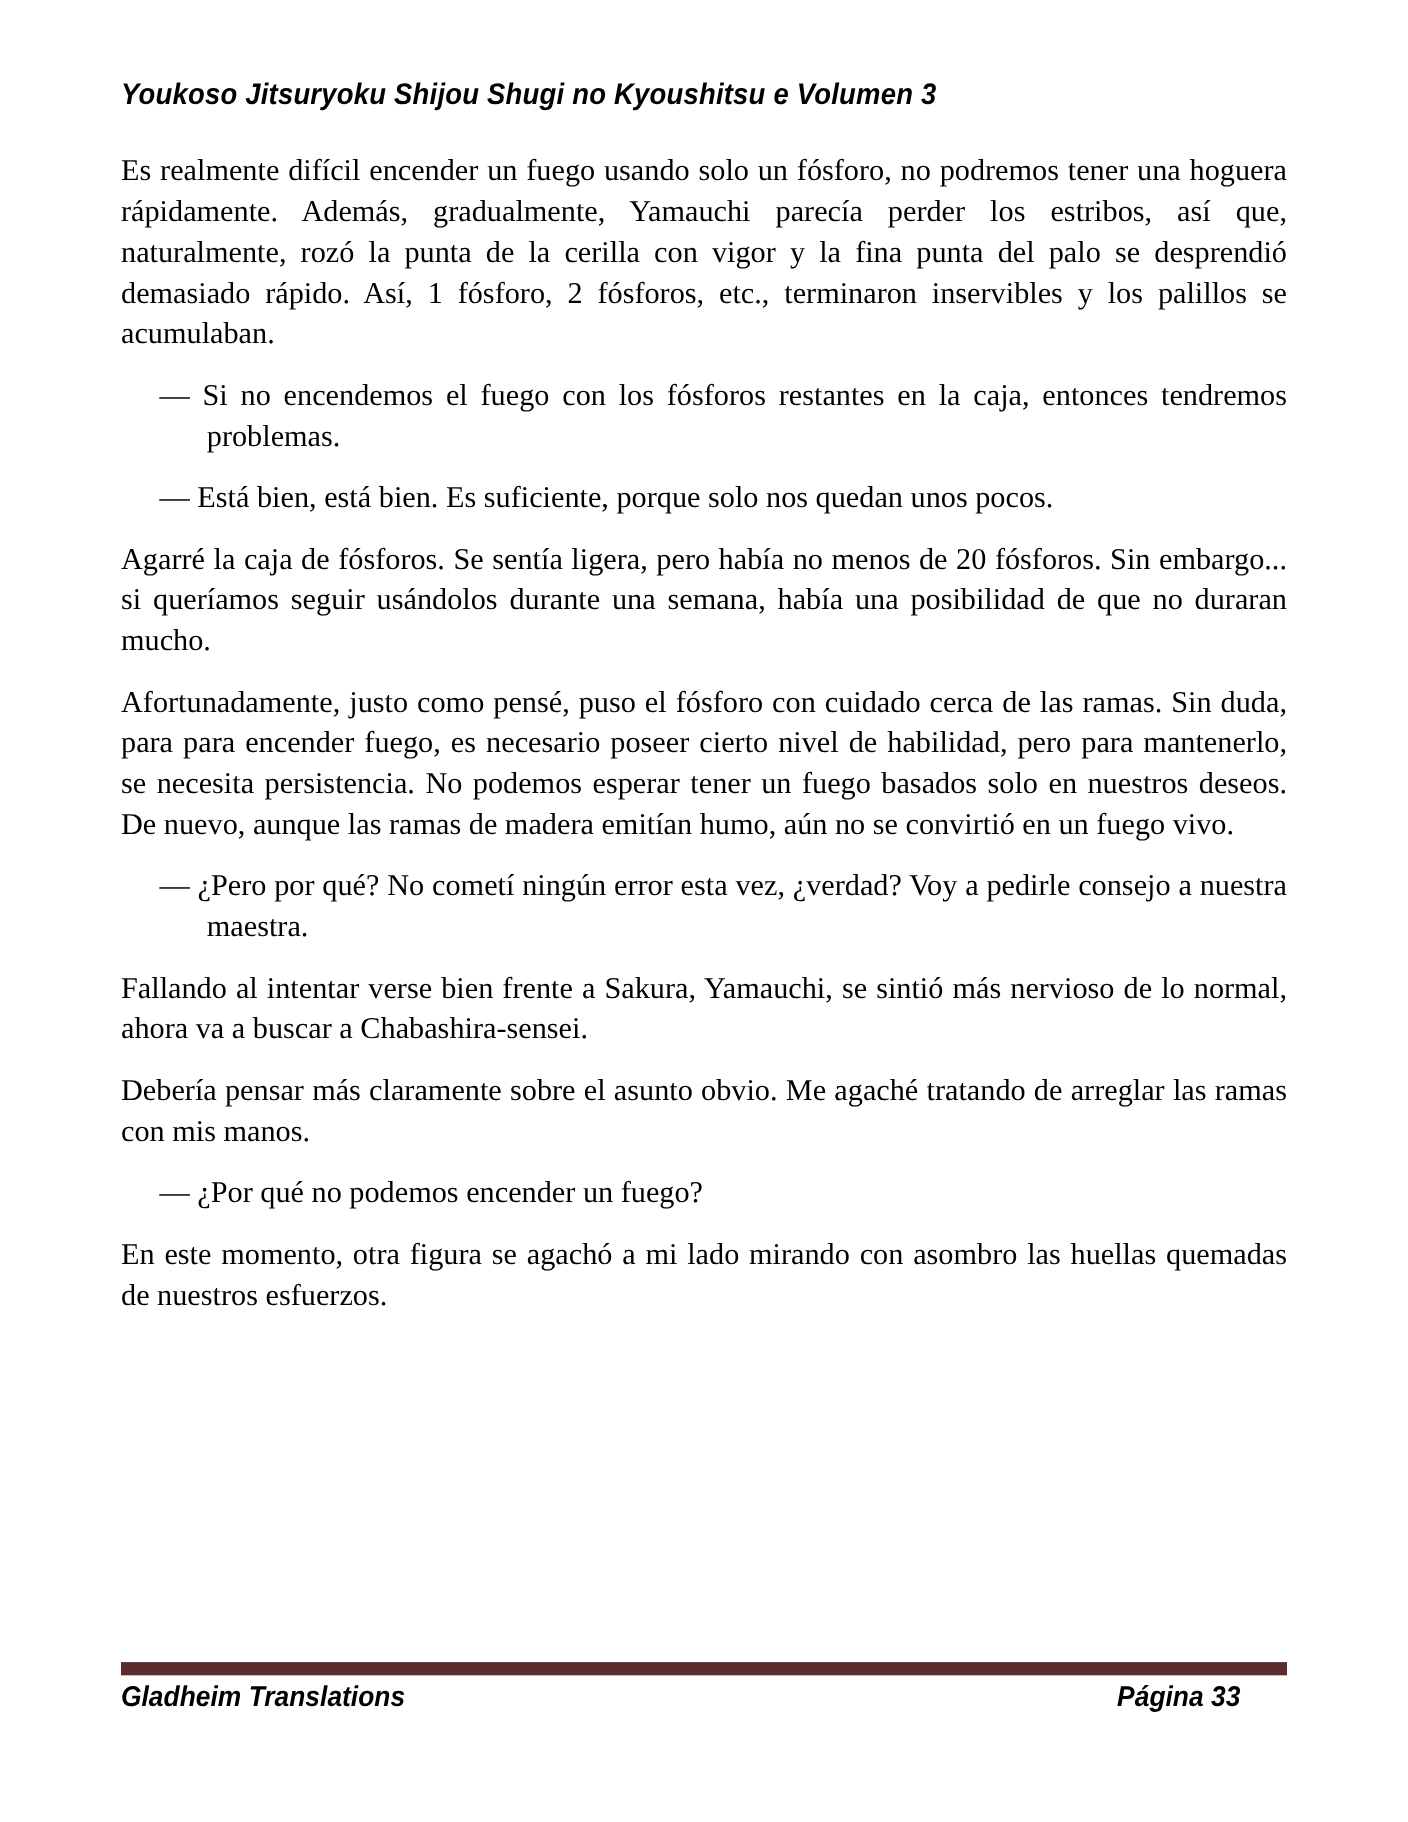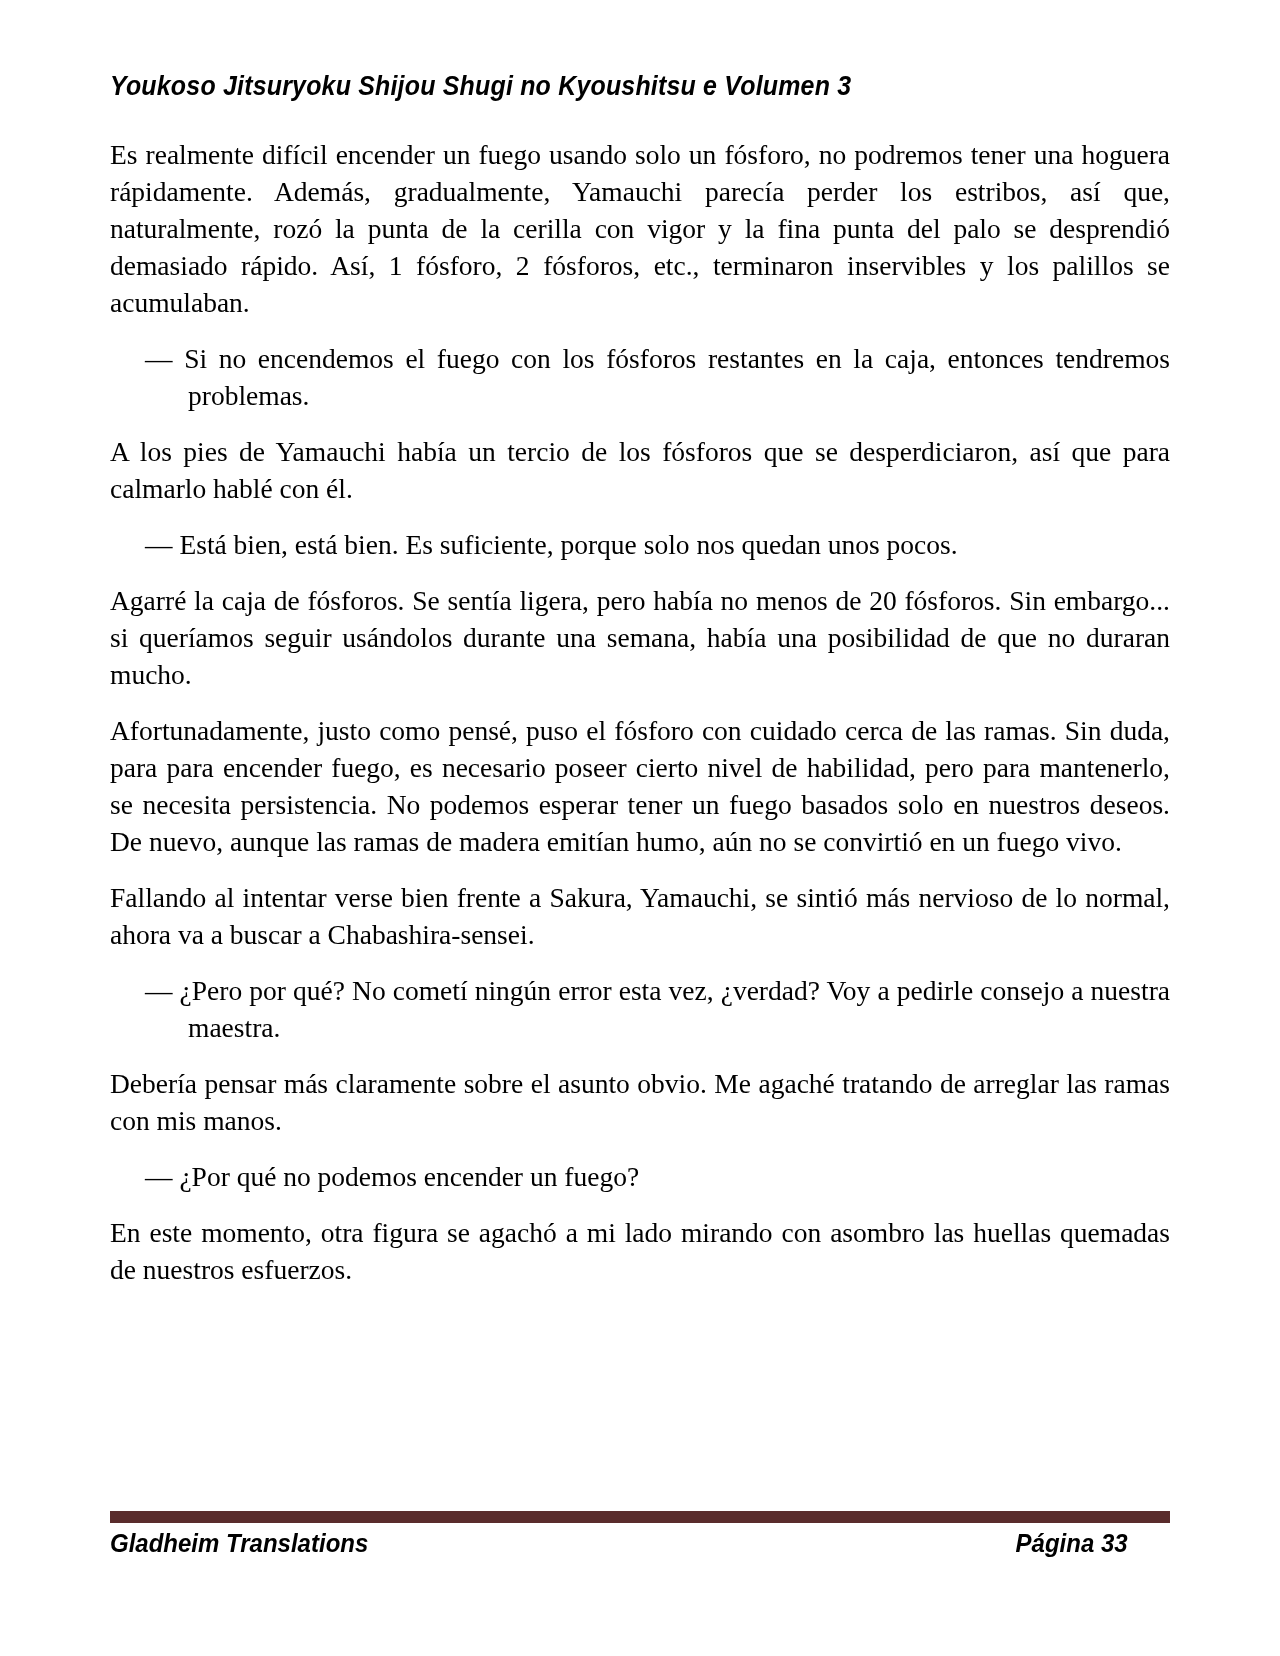--- a/index.html
+++ b/index.html
@@ -51,26 +51,25 @@
 
 <div class="page">
 
   <div class="header">
     <span>Youkoso Jitsuryoku Shijou Shugi no Kyoushitsu e Volumen 3</span>
   </div>
 
   <div class="content">
       <p class="para normal">Es realmente difícil encender un fuego usando solo un fósforo, no podremos tener una hoguera rápidamente. Además, gradualmente, Yamauchi parecía perder los estribos, así que, naturalmente, rozó la punta de la cerilla con vigor y la fina punta del palo se desprendió demasiado rápido. Así, 1 fósforo, 2 fósforos, etc., terminaron inservibles y los palillos se acumulaban.</p>
       <p class="para dialogue">— Si no encendemos el fuego con los fósforos restantes en la caja, entonces tendremos problemas.</p>
-      <p class="para normal">A los pies de Yamauchi había un tercio de los fósforos que se desperdiciaron, así que para calmarlo hablé con él.</p>
       <p class="para dialogue">— Está bien, está bien. Es suficiente, porque solo nos quedan unos pocos.</p>
       <p class="para normal">Agarré la caja de fósforos. Se sentía ligera, pero había no menos de 20 fósforos. Sin embargo... si queríamos seguir usándolos durante una semana, había una posibilidad de que no duraran mucho.</p>
       <p class="para normal">Afortunadamente, justo como pensé, puso el fósforo con cuidado cerca de las ramas. Sin duda, para para encender fuego, es necesario poseer cierto nivel de habilidad, pero para mantenerlo, se necesita persistencia. No podemos esperar tener un fuego basados solo en nuestros deseos. De nuevo, aunque las ramas de madera emitían humo, aún no se convirtió en un fuego vivo.</p>
+      <p class="para dialogue">— ¿Pero por qué? No cometí ningún error esta vez, ¿verdad? Voy a pedirle consejo a nuestra maestra.</p>
       <p class="para normal">Fallando al intentar verse bien frente a Sakura, Yamauchi, se sintió más nervioso de lo normal, ahora va a buscar a Chabashira-sensei.</p>
-      <p class="para dialogue">— ¿Pero por qué? No cometí ningún error esta vez, ¿verdad? Voy a pedirle consejo a nuestra maestra.</p>
       <p class="para normal">Debería pensar más claramente sobre el asunto obvio. Me agaché tratando de arreglar las ramas con mis manos.</p>
       <p class="para dialogue">— ¿Por qué no podemos encender un fuego?</p>
       <p class="para normal">En este momento, otra figura se agachó a mi lado mirando con asombro las huellas quemadas de nuestros esfuerzos.</p>
     </div>
 
   <div class="footer-rule"></div>
 
   <div class="footer">
     <span>Gladheim Translations</span>
     <span>Página 33</span>

